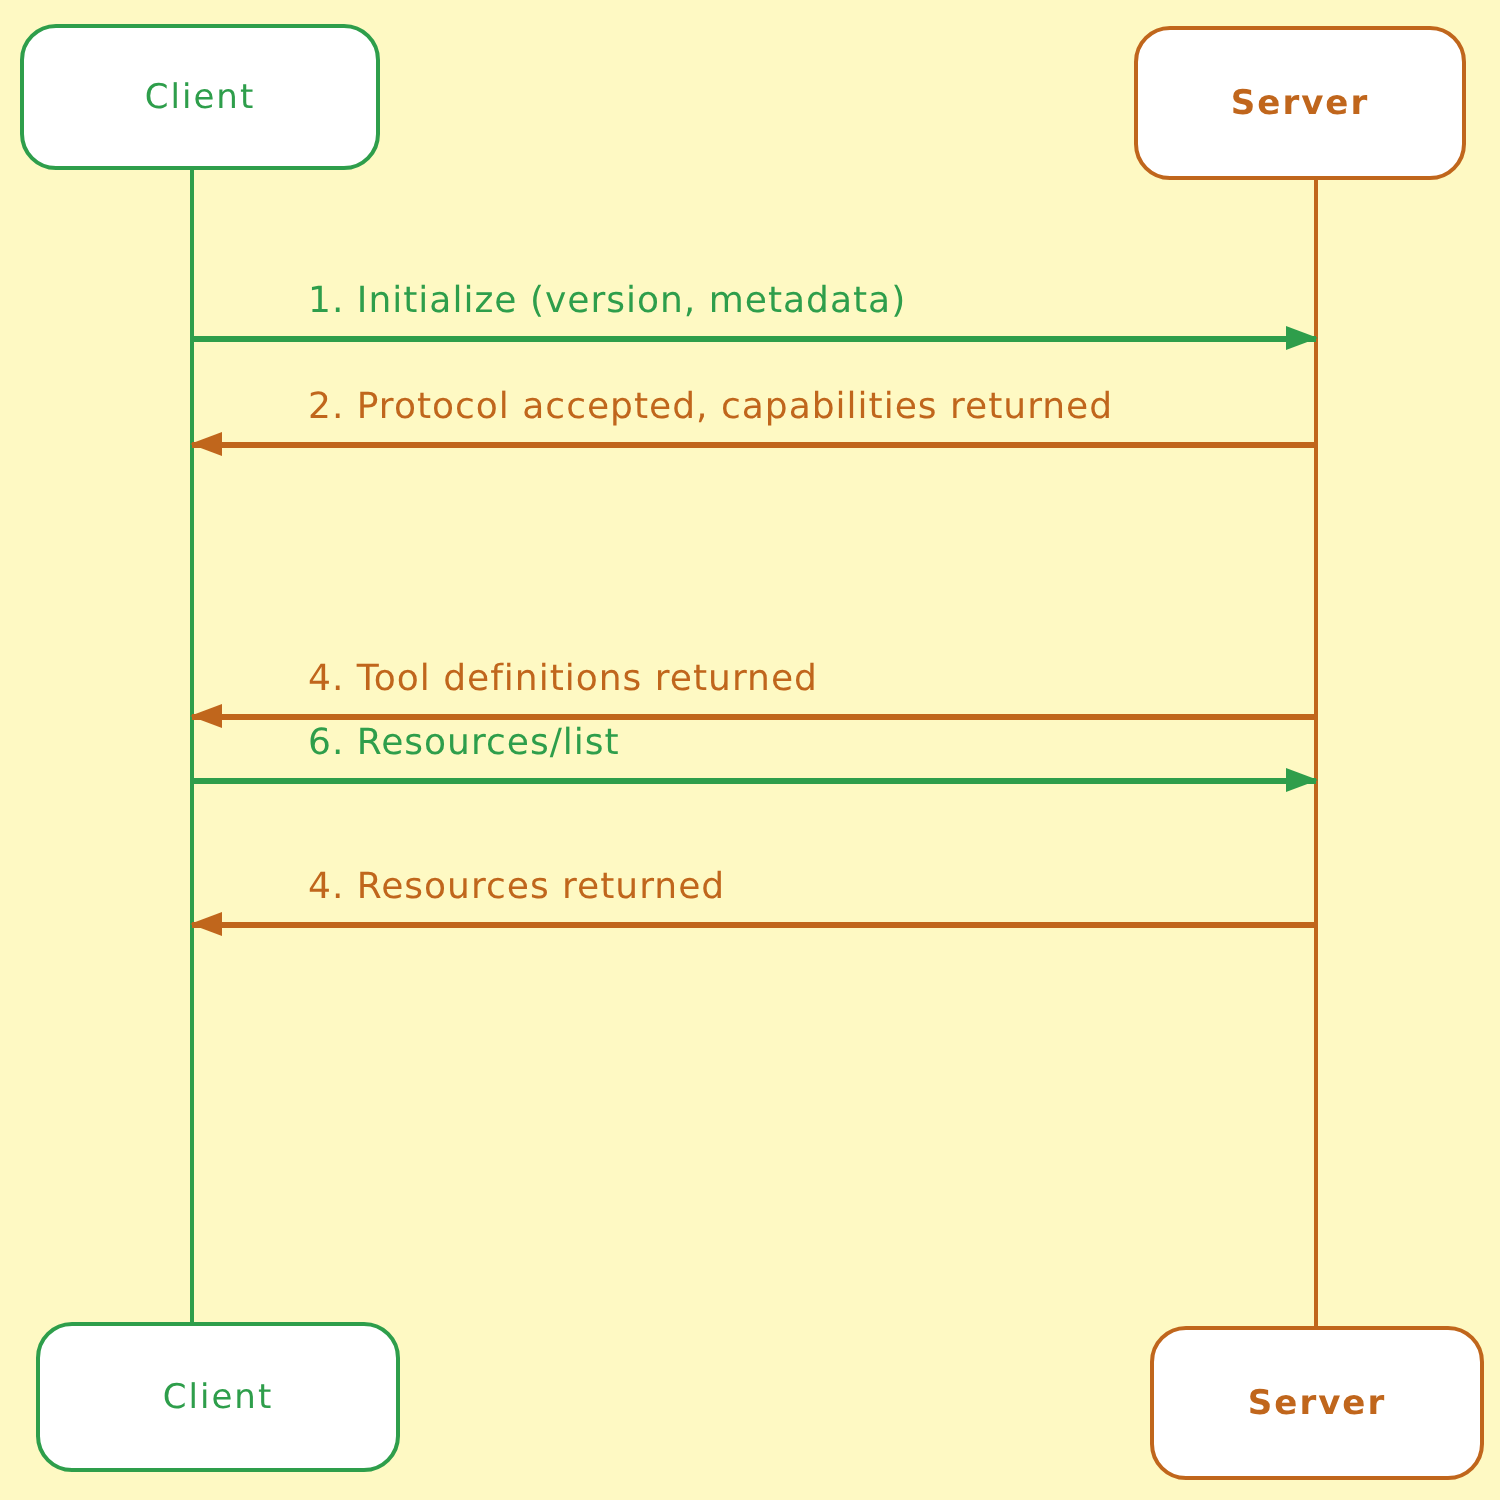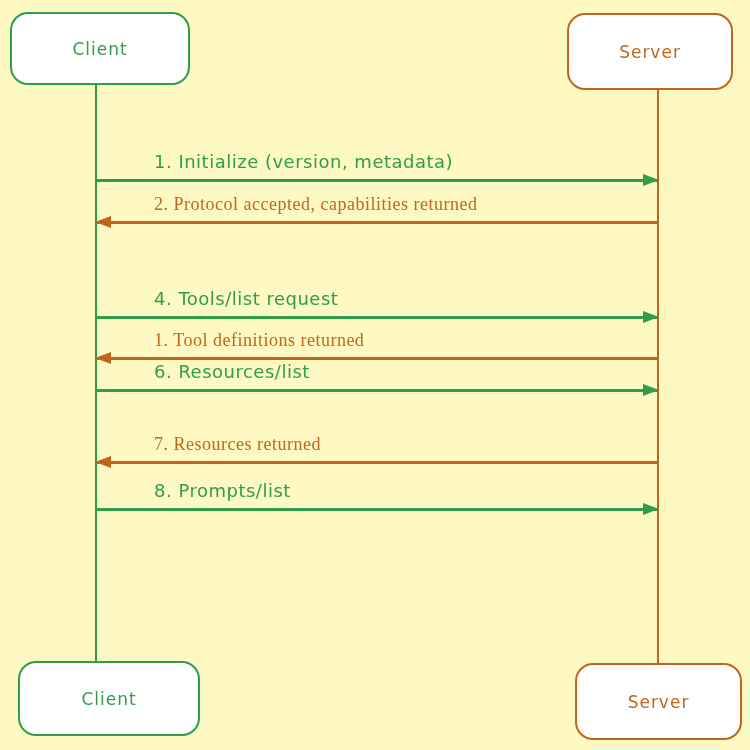--- a/index.html
+++ b/index.html
@@ -22,21 +22,21 @@
     border-radius: 18px;
     display: flex;
     align-items: center;
     justify-content: center;
     font-size: 17px;
     letter-spacing: 1px;
     background: #ffffff;
     box-sizing: border-box;
   }
   .actor-box.green { border-color: var(--green); color: var(--green); }
-  .actor-box.orange { border-color: var(--orange); color: var(--orange); }
+  .actor-box.orange { border-color: var(--orange); color: var(--orange); font-weight: bold; }
 
   .box-client-top  { left: 10px;  top: 12px;  width: 180px; height: 73px; }
   .box-server-top  { left: 567px; top: 13px;  width: 166px; height: 77px; }
   .box-client-bot  { left: 18px;  top: 661px; width: 182px; height: 75px; }
   .box-server-bot  { left: 575px; top: 663px; width: 167px; height: 77px; }
 
   
   .lifeline {
     position: absolute;
     width: 2px;
@@ -57,21 +57,21 @@
     line-height: 22px;
     margin-bottom: 6px;
     white-space: nowrap;
   }
   .msg-line {
     position: relative;
     height: 2.5px;
   }
   .message.green .msg-label { color: var(--green); }
   .message.green .msg-line  { background: var(--green); }
-  .message.orange .msg-label { color: var(--orange); font-family: Liberation Serif, serif; }
+  .message.orange .msg-label { color: var(--orange); }
   .message.orange .msg-line  { background: var(--orange); }
 
   .arrowhead {
     position: absolute;
     width: 0;
     height: 0;
     top: -5px;
     border-top: 6px solid transparent;
     border-bottom: 6px solid transparent;
   }
@@ -94,64 +94,52 @@
   <div class="actor-box green box-client-bot">
     <span>Client</span>
   </div>
   <div class="actor-box orange box-server-bot">
     <span>Server</span>
   </div>
 
   <div class="lifeline green"></div>
   <div class="lifeline orange"></div>
 
-  <div class="message green to-server" style="top:151px">
+  <div class="message green to-server" style="top:140px">
     <div class="msg-label">1. Initialize (version, metadata)</div>
     <div class="msg-line">
         <span class="arrowhead"></span>
       </div>
   </div>
 
   <div class="message orange to-client" style="top:193px">
     <div class="msg-label">2. Protocol accepted, capabilities returned</div>
     <div class="msg-line">
         <span class="arrowhead"></span>
       </div>
   </div>
 
 
-  <div class="message green to-server" style="top:288px">
-    <div class="msg-label">4. Tools/list request</div>
-    <div class="msg-line">
-        <span class="arrowhead"></span>
-      </div>
-  </div>
 
   <div class="message orange to-client" style="top:329px">
-    <div class="msg-label">1. Tool definitions returned</div>
+    <div class="msg-label">4. Tool definitions returned</div>
     <div class="msg-line">
         <span class="arrowhead"></span>
       </div>
   </div>
 
   <div class="message green to-server" style="top:361px">
     <div class="msg-label">6. Resources/list</div>
     <div class="msg-line">
         <span class="arrowhead"></span>
       </div>
   </div>
 
   <div class="message orange to-client" style="top:433px">
-    <div class="msg-label">7. Resources returned</div>
-    <div class="msg-line">
-        <span class="arrowhead"></span>
-      </div>
-  </div>
-
-  <div class="message green to-server" style="top:480px">
-    <div class="msg-label">8. Prompts/list</div>
+    <div class="msg-label">4. Resources returned</div>
     <div class="msg-line">
         <span class="arrowhead"></span>
       </div>
   </div>
 
 
+
 </div>
 
 </body></html>

